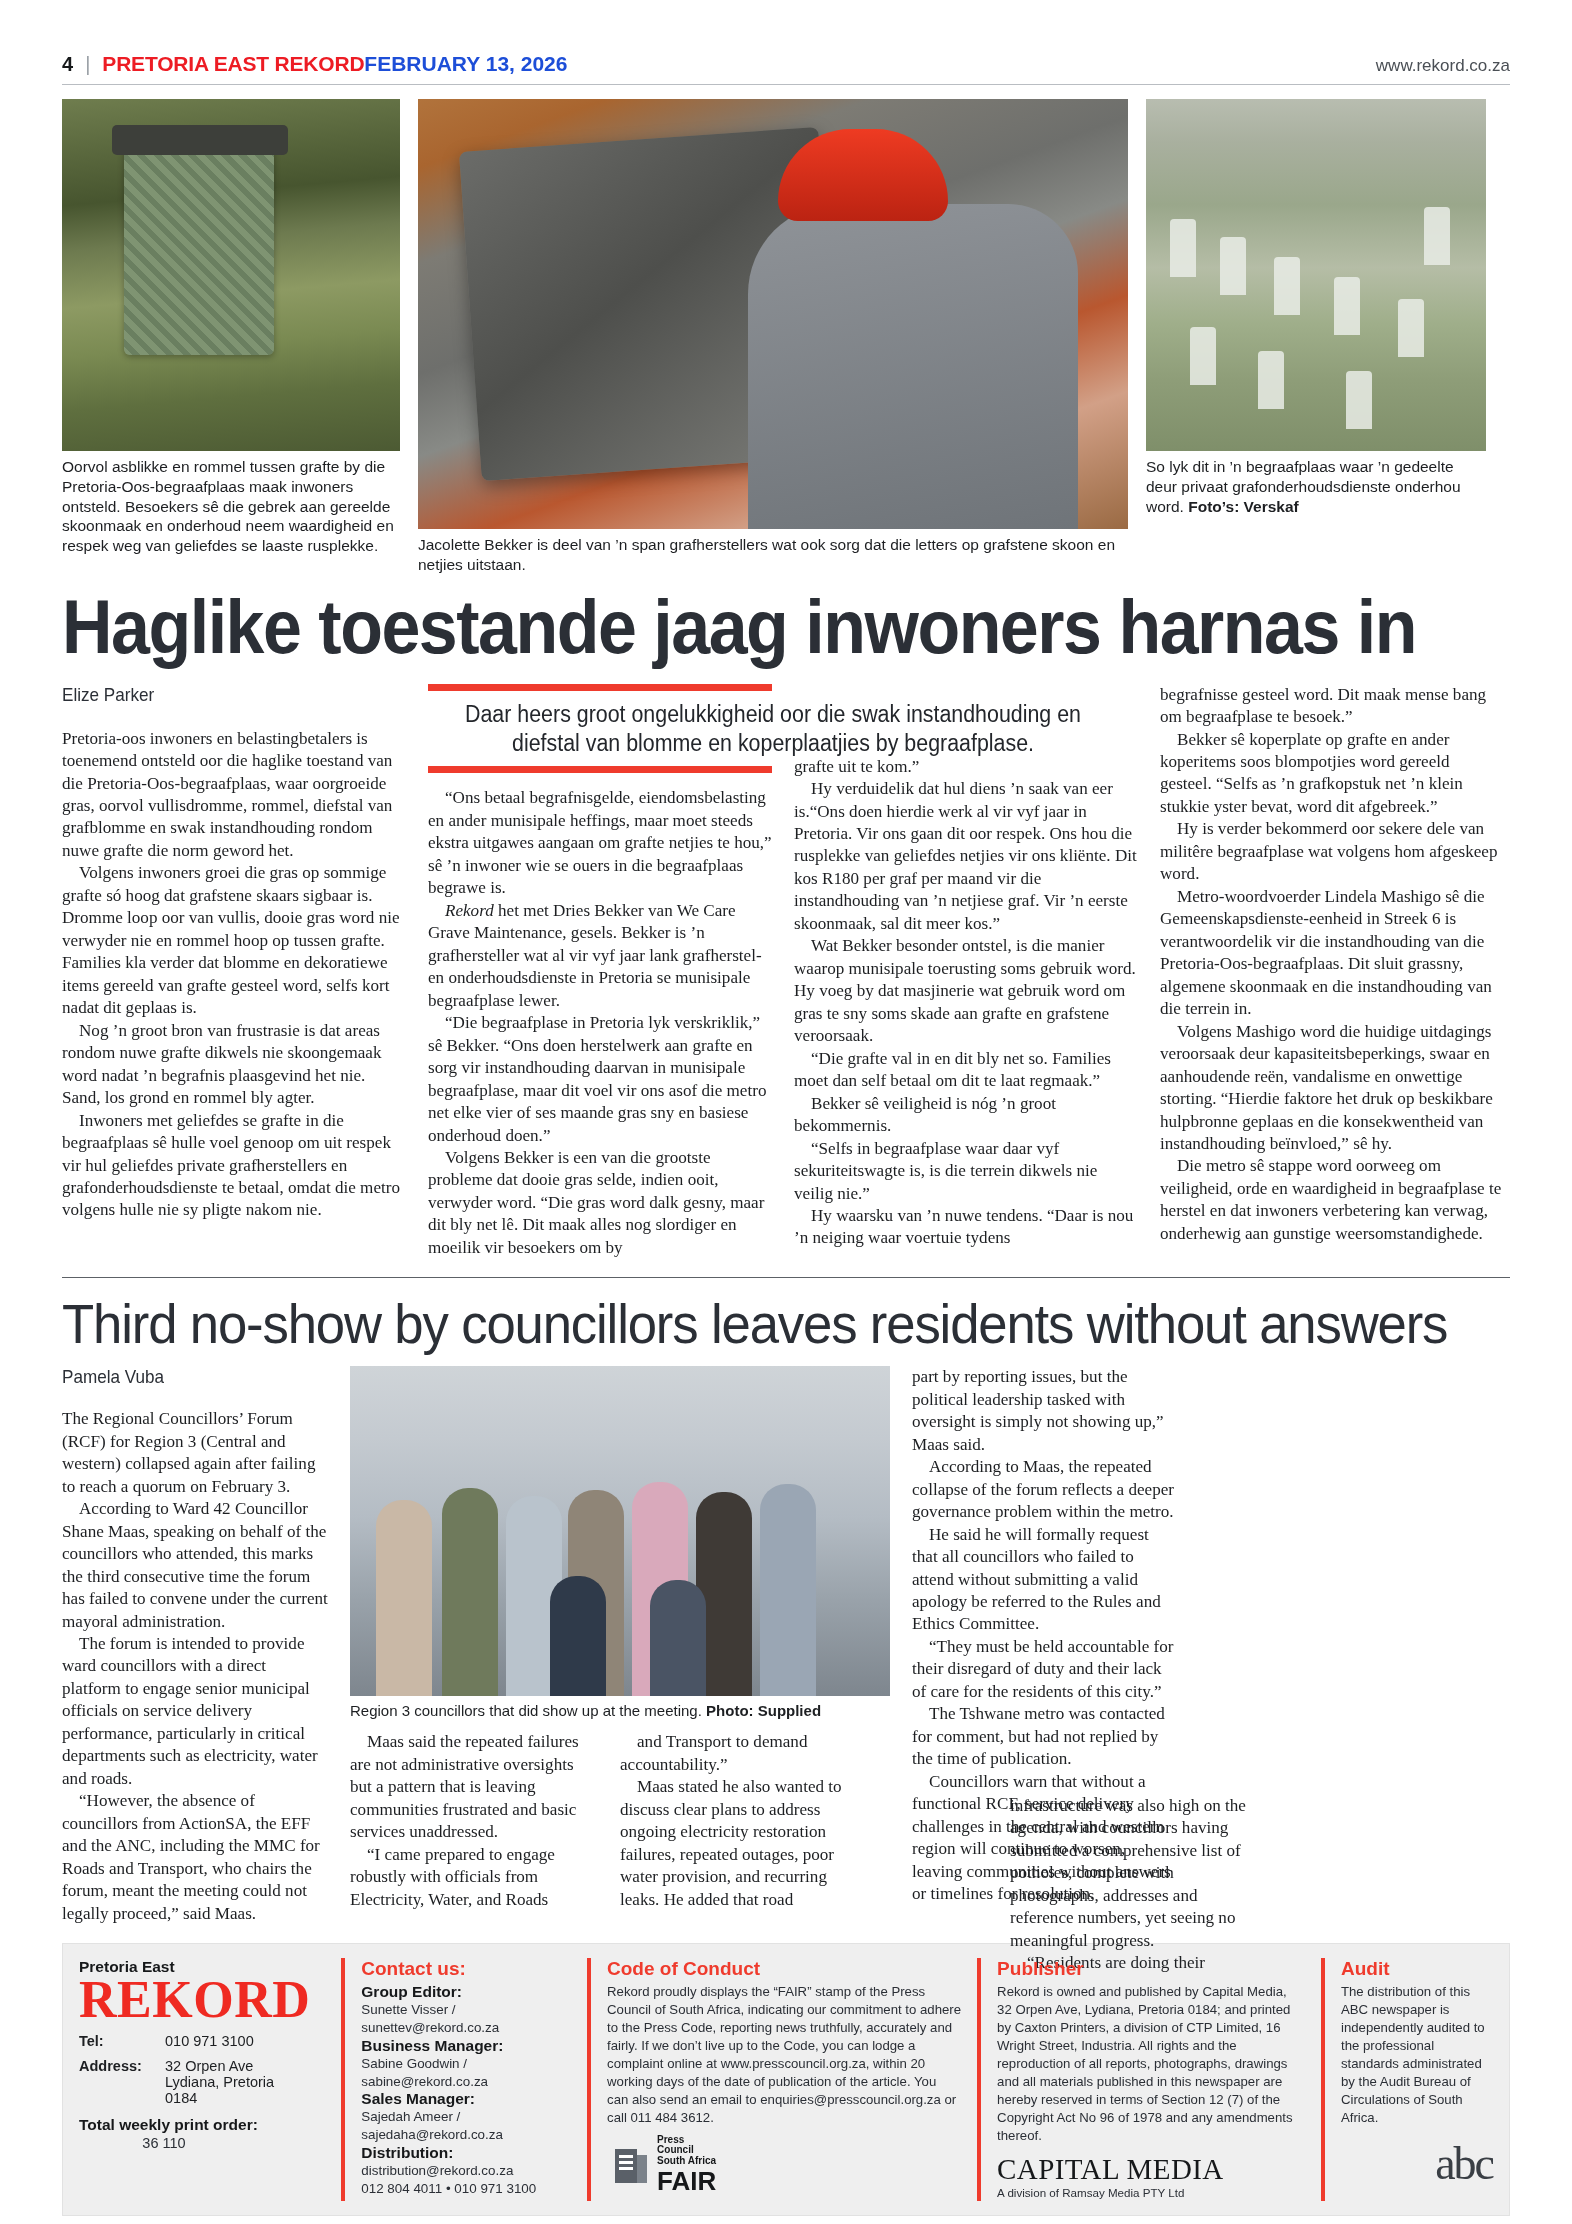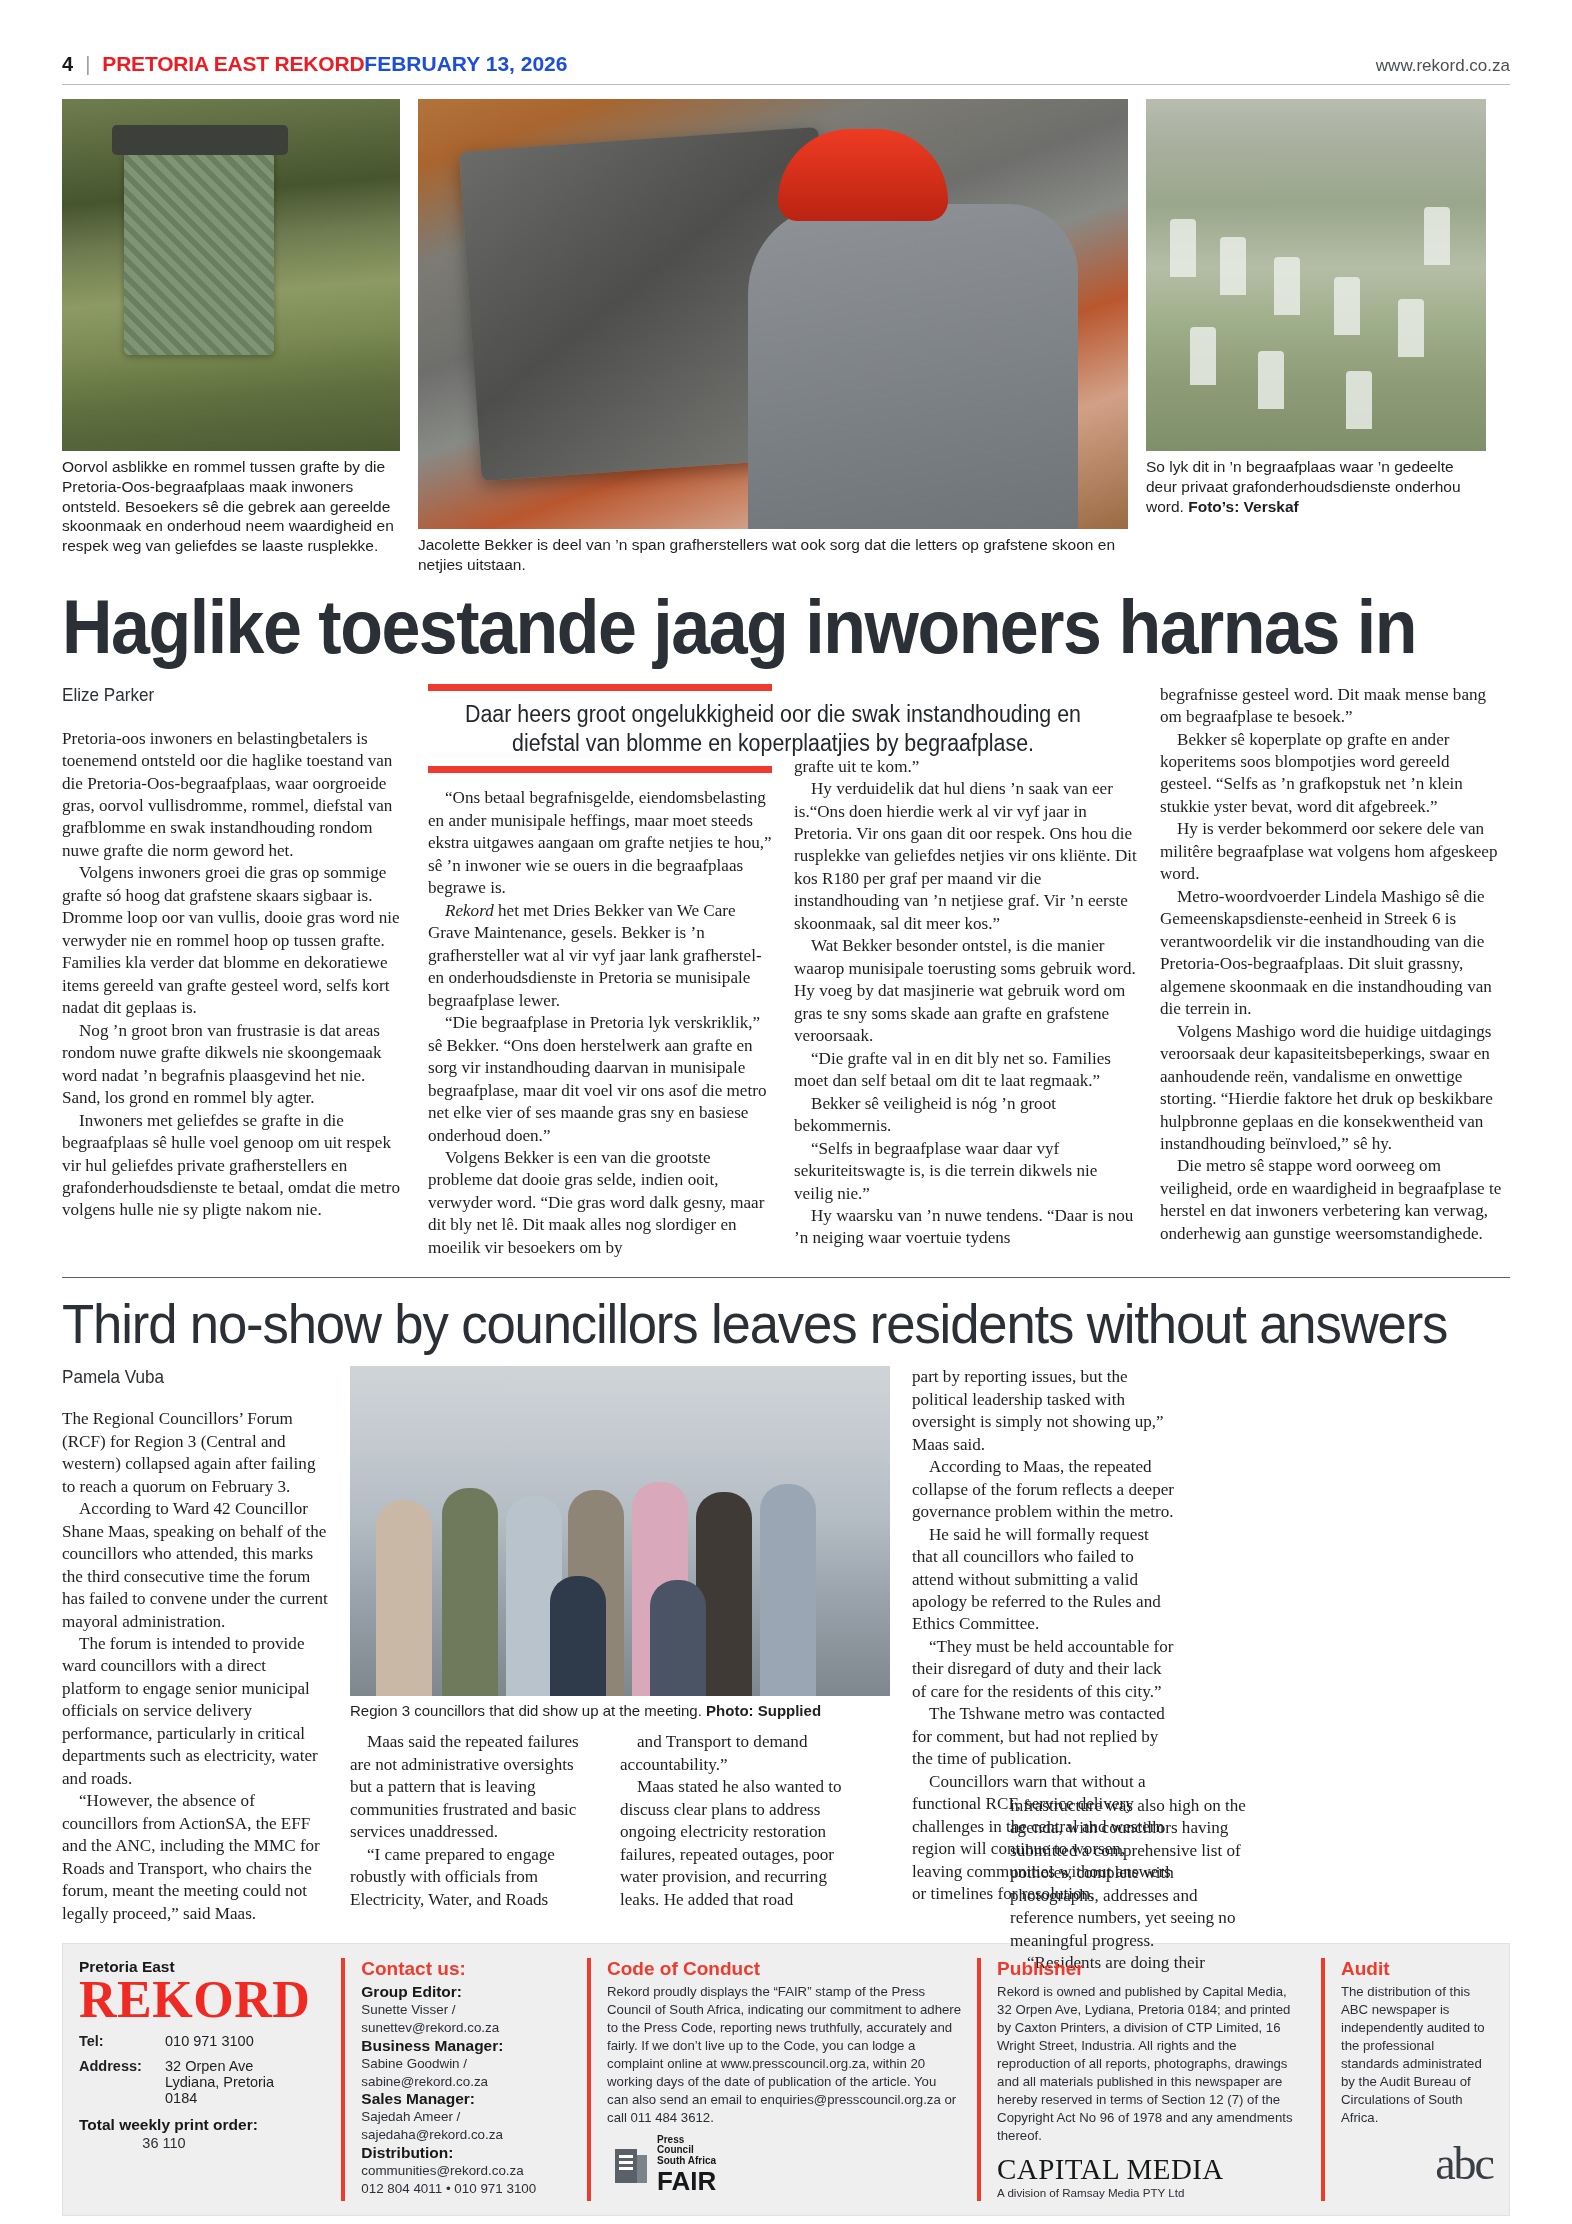--- a/index.html
+++ b/index.html
@@ -321,21 +321,21 @@
       <div>
         <div class="f-sub">Business Manager:</div>
         <div class="f-txt">Sabine Goodwin / sabine@rekord.co.za</div>
       </div>
       <div>
         <div class="f-sub">Sales Manager:</div>
         <div class="f-txt">Sajedah Ameer / sajedaha@rekord.co.za</div>
       </div>
       <div>
         <div class="f-sub">Distribution:</div>
-        <div class="f-txt">communities@rekord.co.za</div>
+        <div class="f-txt">distribution@rekord.co.za</div>
       </div>
       <div class="f-txt">012 804 4011 • 010 971 3100</div>
     </div>
 
     <div class="f-div"></div>
 
     <div class="f-cell f-3">
       <div class="f-head">Code of Conduct</div>
       <div class="f-small">Rekord proudly displays the “FAIR” stamp of the Press Council of South Africa, indicating our commitment to adhere to the Press Code, reporting news truthfully, accurately and fairly. If we don’t live up to the Code, you can lodge a complaint online at www.presscouncil.org.za, within 20 working days of the date of publication of the article. You can also send an email to enquiries@presscouncil.org.za or call 011 484 3612.</div>
       <div class="press-badge">

